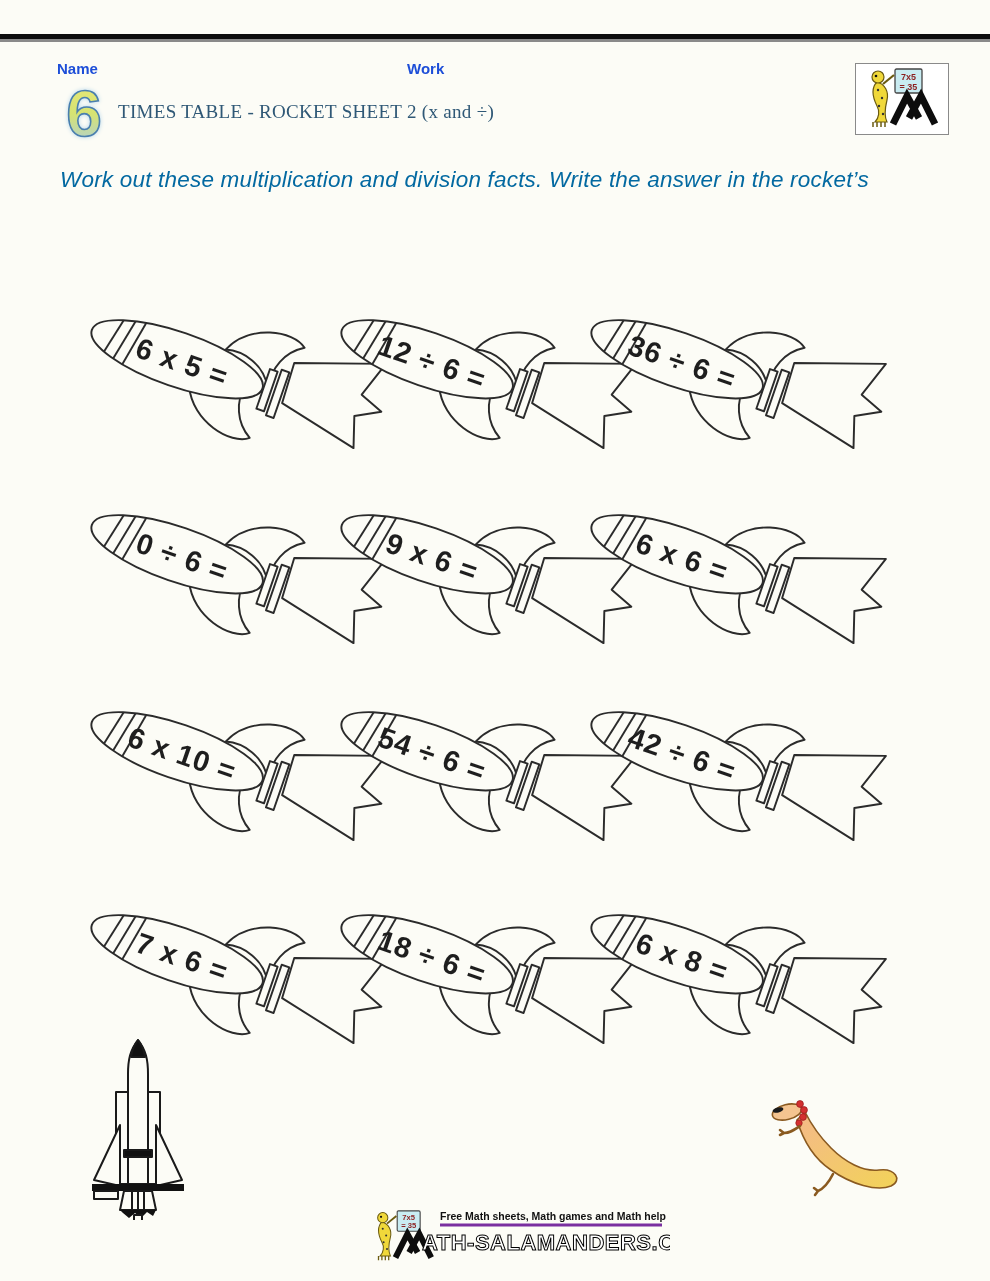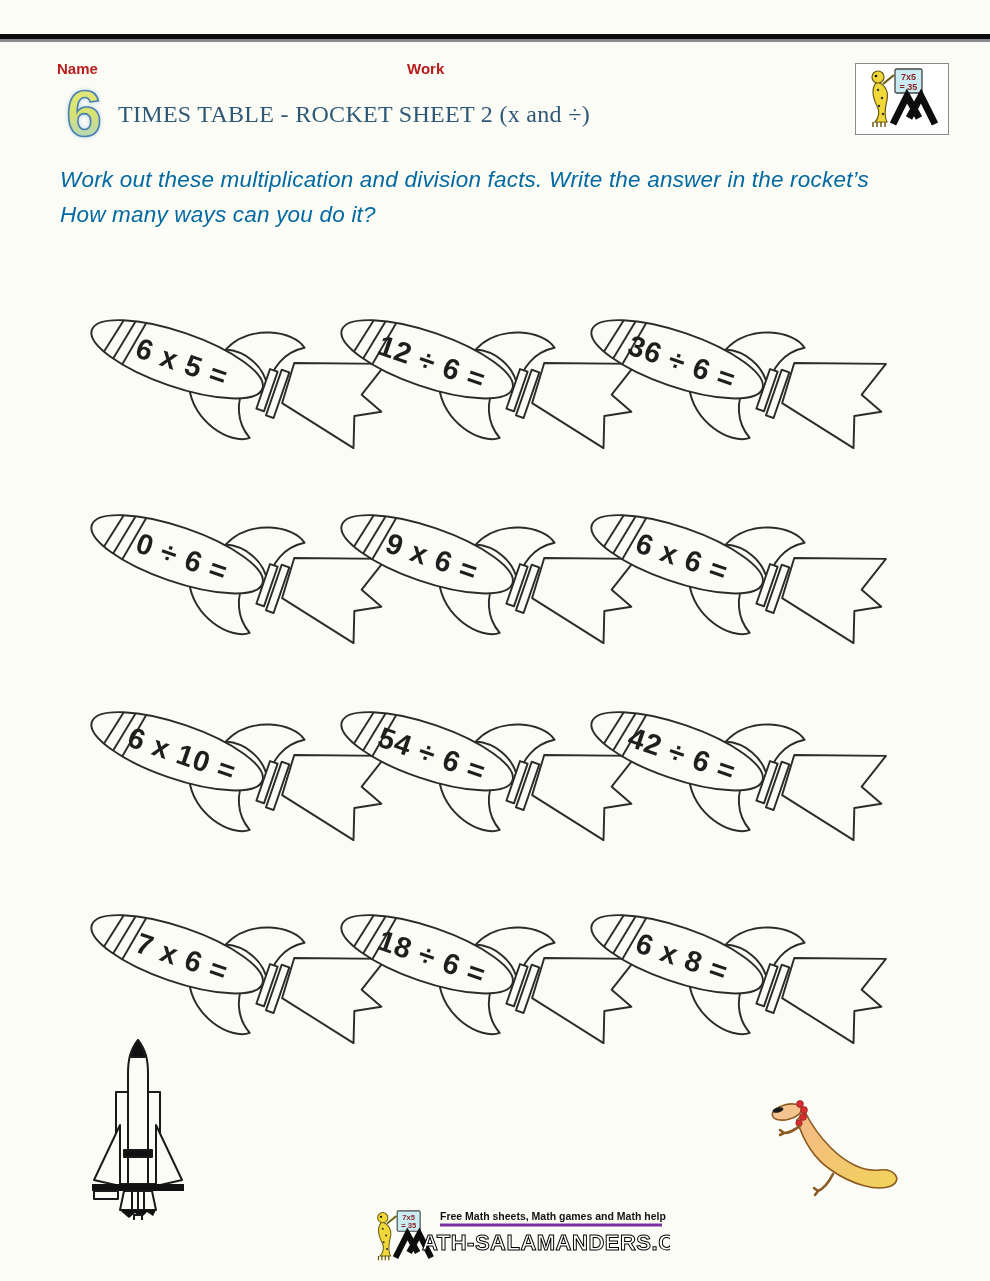--- a/index.html
+++ b/index.html
@@ -3,27 +3,27 @@
 <meta charset="utf-8">
 <style>
   html,body{margin:0;padding:0;background:#ffffff;}
   .sheet{
     position:relative;width:990px;height:1281px;background:#fcfcf6;
     overflow:hidden;font-family:"Liberation Sans",sans-serif;color:#111;
   }
   .toprule{position:absolute;left:0;top:34px;width:990px;}
   .toprule .black{height:5px;background:#0d0d0d;}
   .toprule .gray{height:3px;background:#8a8a8a;}
-  .field-label{position:absolute;font-size:15px;font-weight:600;color:#b91c1c;}
+  .field-label{position:absolute;font-size:15px;font-weight:600;color:#1d4ed8;}
   .name-label{left:57px;top:60px;}
   .date-label{left:407px;top:60px;}
   .big-six{position:absolute;left:54px;top:80px;filter:drop-shadow(0 0 2px #b5d6ea);}
   .page-title{
     position:absolute;left:118px;top:101px;
-    font-family:"Liberation Serif",serif;font-size:24px;letter-spacing:.3px;
+    font-family:"Liberation Serif",serif;font-size:19px;letter-spacing:.3px;
     color:#2f5876;white-space:nowrap;
   }
   .instructions{
     position:absolute;left:60px;top:163px;width:890px;
     font-style:italic;font-size:22.5px;line-height:34.5px;letter-spacing:.2px;color:#0369a1;
   }
   .logo-box{
     position:absolute;left:855px;top:63px;width:92px;height:70px;
     background:#ffffff;border:1px solid #8a8a8a;
     display:flex;align-items:center;justify-content:center;
@@ -100,21 +100,20 @@
   <div class="field-label date-label">Work</div>
 
   <svg class="big-six" width="60" height="66" viewBox="0 0 60 66">
     <text x="30" y="56" text-anchor="middle" font-family="Liberation Sans, sans-serif" font-weight="bold" font-size="64" fill="url(#sixgrad)" stroke="#4a7fae" stroke-width="1.6">6</text>
   </svg>
 
   <div class="page-title">TIMES TABLE - ROCKET SHEET 2 (x and ÷)</div>
 
   <div class="instructions">
     <div>Work out these multiplication and division facts. Write the answer in the rocket’s</div>
-    <div>How many ways can you do it?</div>
   </div>
 
   <div class="logo-box">
     <svg width="80" height="62" viewBox="0 0 78 62">
       <use href="#sala-icon" xlink:href="#sala-icon"></use>
     </svg>
   </div>
 
   <svg class="rocket" style="left:83px;top:300px" viewBox="0 0 380 190">
     <use href="#rocket-shape" xlink:href="#rocket-shape"></use>

